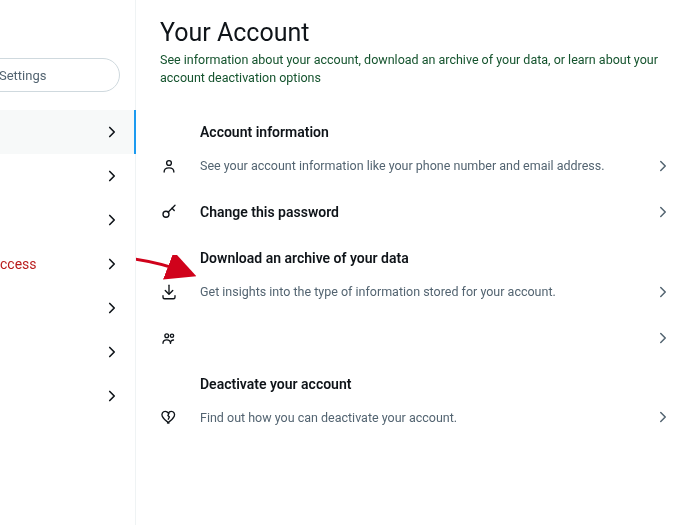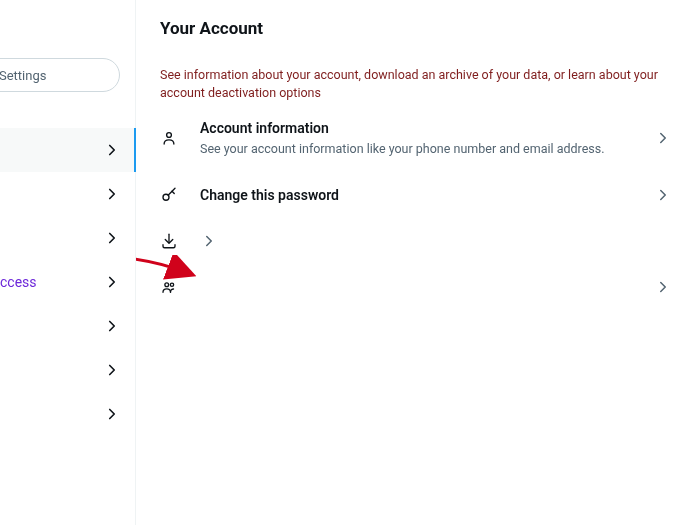--- a/index.html
+++ b/index.html
@@ -1,43 +1,43 @@
 <!DOCTYPE html>
 <html><head>
 <meta charset="utf-8">
 <style>
   * { box-sizing: border-box; margin: 0; padding: 0; }
   html, body { width: 700px; height: 525px; font-family: -apple-system, BlinkMacSystemFont, "Segoe UI", Roboto, Helvetica, Arial, sans-serif; color: #0f1419; background: #fff; overflow: hidden; }
   .app { display: flex; width: 700px; height: 525px; }
-  .sidebar { width: 136px; flex: 0 0 136px; border-right: 1px solid #eff3f4; position: relative; padding-top: 76px; }
+  .sidebar { width: 136px; flex: 0 0 136px; border-right: 1px solid #eff3f4; position: relative; padding-top: 58px; }
   .search-pill {
     position: absolute; top: 58px; left: -60px; width: 180px; height: 34px;
     border: 1px solid #cfd9de; border-radius: 18px; display: flex; align-items: center;
     padding-left: 58px; font-size: 13px; color: #536471; background: #fff;
   }
   .side-item {
     height: 44px; display: flex; align-items: center; justify-content: space-between;
-    padding: 0 14px 0 0; font-size: 14px; color: #6d28d9; cursor: pointer;
+    padding: 0 14px 0 0; font-size: 14px; color: #b91c1c; cursor: pointer;
   }
   .side-item.active { background: #f7f9f9; position: relative; }
   .side-item.active::after { content: ""; position: absolute; right: -1px; top: 0; bottom: 0; width: 2px; background: #1d9bf0; }
   .side-label { white-space: nowrap; overflow: hidden; }
   .chev { width: 18px; height: 18px; flex: 0 0 18px; }
   .chev svg { width: 18px; height: 18px; stroke: #0f1419; }
   .main { flex: 1; padding: 18px 24px 0 24px; position: relative; overflow: hidden; }
-  h1 { font-size: 17px; font-weight: 700; margin-bottom: 28px; }
-  .page-desc { font-size: 12.5px; color: #7f1d1d; line-height: 1.4; margin-bottom: 4px; max-width: 500px; }
+  h1 { font-size: 25px; font-weight: 400; margin-bottom: 4px; }
+  .page-desc { font-size: 12.5px; color: #14532d; line-height: 1.4; margin-bottom: 23px; max-width: 500px; }
   .row {
-    display: flex; align-items: center; padding: 14px 4px 14px 0; cursor: pointer;
+    display: flex; align-items: flex-end; padding: 14px 4px 14px 0; cursor: pointer;
   }
   .row .icon { width: 40px; flex: 0 0 40px; display: flex; align-items: center; justify-content: flex-start; }
   .row .icon svg { width: 18px; height: 18px; stroke: #0f1419; fill: none; }
   .row .txt { flex: 1; min-width: 0; }
   .row .title { font-size: 14px; font-weight: 600; color: #0f1419; line-height: 1.3; }
-  .row .desc { font-size: 12.5px; color: #536471; line-height: 1.4; margin-top: 3px; }
+  .row .desc { font-size: 12.5px; color: #536471; line-height: 1.4; margin-top: 16px; }
   .row .chev svg { stroke: #536471; }
   .arrow-annot {
     position: absolute; left: -4px; top: 255px; pointer-events: none;
   }
 </style>
 </head>
 <body>
 
 <div class="app">
 
@@ -146,20 +146,24 @@
       </span>
     </div>
 
     <div class="row">
       <span class="icon">
         <svg viewBox="0 0 24 24" stroke-width="1.8" stroke-linecap="round" stroke-linejoin="round">
             <path d="M12 3v11"></path>
             <polyline points="7 10 12 15 17 10"></polyline>
             <path d="M4 17v2a2 2 0 0 0 2 2h12a2 2 0 0 0 2-2v-2"></path>
           </svg>
+      </span>
+      <span class="txt">
+        <div class="title">Download an archive of your data</div>
+        <div class="desc">Get insights into the type of information stored for your account.</div>
       </span>
       <span class="chev">
         <svg viewBox="0 0 24 24" fill="none" stroke-width="2" stroke-linecap="round" stroke-linejoin="round">
             <polyline points="9 6 15 12 9 18"></polyline>
           </svg>
       </span>
     </div>
 
     <div class="row">
       <span class="icon">
@@ -172,20 +176,37 @@
       </span>
       <span class="txt">
       </span>
       <span class="chev">
         <svg viewBox="0 0 24 24" fill="none" stroke-width="2" stroke-linecap="round" stroke-linejoin="round">
             <polyline points="9 6 15 12 9 18"></polyline>
           </svg>
       </span>
     </div>
 
+    <div class="row">
+      <span class="icon">
+        <svg viewBox="0 0 24 24" stroke-width="1.8" stroke-linecap="round" stroke-linejoin="round">
+            <path d="M12 20s-7-4.5-9-9c-1.3-3 .7-6.5 4-6.5 2 0 3.4 1.3 4 2.5.6-1.2 2-2.5 4-2.5 3.3 0 5.3 3.5 4 6.5-2 4.5-9 9-9 9z"></path>
+            <path d="M12 7l-1.5 3 2 2-1.5 3"></path>
+          </svg>
+      </span>
+      <span class="txt">
+        <div class="title">Deactivate your account</div>
+        <div class="desc">Find out how you can deactivate your account.</div>
+      </span>
+      <span class="chev">
+        <svg viewBox="0 0 24 24" fill="none" stroke-width="2" stroke-linecap="round" stroke-linejoin="round">
+            <polyline points="9 6 15 12 9 18"></polyline>
+          </svg>
+      </span>
+    </div>
 
     <svg class="arrow-annot" width="70" height="40" viewBox="0 0 70 40">
       <defs>
         <marker id="ah" markerWidth="10" markerHeight="10" refX="7" refY="5" orient="auto">
           <path d="M0 0 L10 5 L0 10 Z" fill="#d0021b"></path>
         </marker>
       </defs>
       <path d="M2 4 Q 30 8 56 18" stroke="#d0021b" stroke-width="3" fill="none" marker-end="url(#ah)"></path>
     </svg>
 

